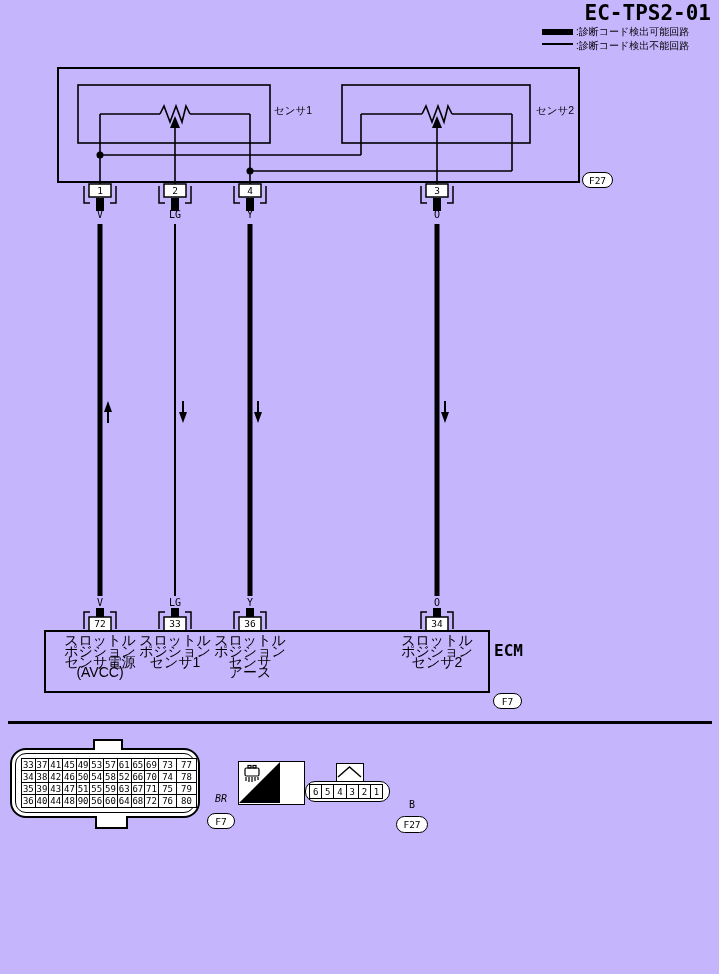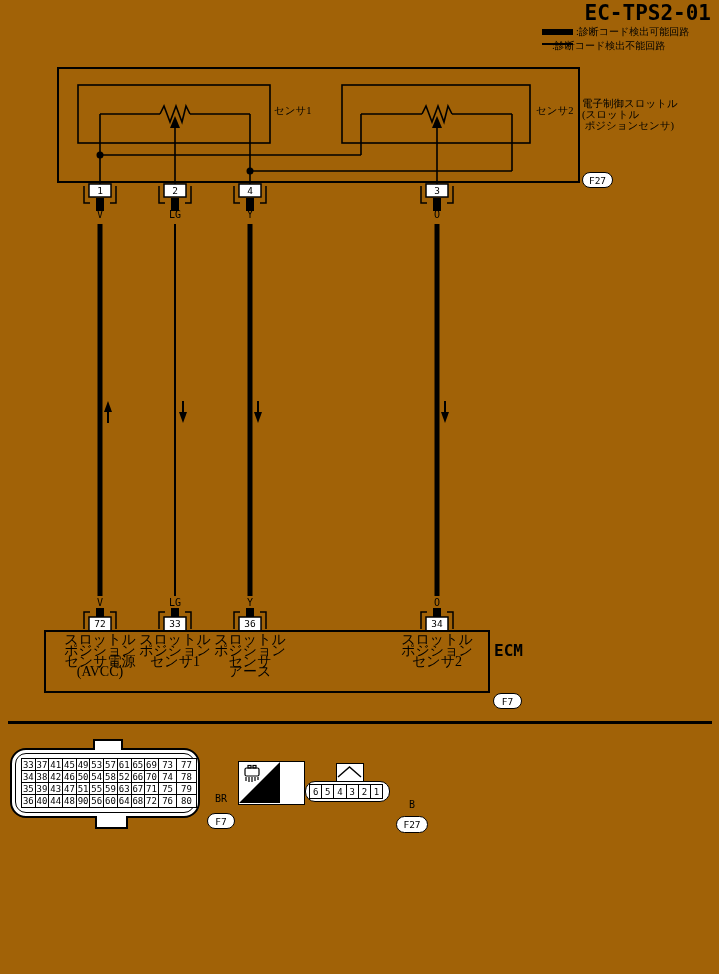--- a/index.html
+++ b/index.html
@@ -1,30 +1,30 @@
 <!DOCTYPE html>
 <html><head>
 <meta charset="utf-8">
 <style>
   * { box-sizing: border-box; margin: 0; padding: 0; }
   html,body { background:#fff; }
   #page {
     position: relative;
     width: 719px;
     height: 974px;
-    background: #a16207;
+    background: #c4b5fd;
     font-family: "Liberation Sans", sans-serif;
     color: #000;
     overflow: hidden;
   }
   .abs { position: absolute; }
   .ctr { transform: translateX(-50%); text-align: center; }
   .mono { font-family: "DejaVu Sans Mono", monospace; }
   .pre { white-space: pre-line; }
-  .jp { font-family: Liberation Serif, serif; }
+  .jp { font-family: Liberation Sans, sans-serif; }
 
   #title { top: 1px; right: 8px; font: bold 21px "DejaVu Sans Mono", monospace; letter-spacing: 0px; }
 
   .legend-bar { background: #000; }
   .legend-text { font-size: 10px; line-height: 12px; }
 
   .oval {
     border: 1.5px solid #000; border-radius: 9px; background: #fff;
     display: flex; align-items: center; justify-content: center;
     font: 9.5px "DejaVu Sans Mono", monospace;
@@ -76,21 +76,21 @@
 </head>
 <body>
 
 <div id="page">
 
   <div id="title" class="abs">EC-TPS2-01</div>
 
   <div class="abs legend-bar" style="left:542px; top:29px; width:31px; height:6px;"></div>
   <div class="abs legend-text jp" style="left:576px; top:26px;">:診断コード検出可能回路</div>
   <div class="abs legend-bar" style="left:542px; top:43px; width:31px; height:2px;"></div>
-  <div class="abs legend-text jp" style="left:552px; top:40px;">:診断コード検出不能回路</div>
+  <div class="abs legend-text jp" style="left:576px; top:40px;">:診断コード検出不能回路</div>
 
   <svg class="abs" style="left:0; top:0;" width="719" height="974" viewBox="0 0 719 974">
     <g fill="none" stroke="#000" stroke-width="1.6">
 
       <rect x="58" y="68" width="521" height="114" stroke-width="2"></rect>
 
       <rect x="78" y="85" width="192" height="58"></rect>
 
       <rect x="342" y="85" width="188" height="58"></rect>
 
@@ -188,23 +188,20 @@
         <path d="M421,629 V612 H427 M453,629 V612 H447"></path>
       </g>
     </g>
 
     <rect x="45" y="631" width="444" height="61" fill="none" stroke="#000" stroke-width="2"></rect>
   </svg>
 
   <div class="abs comp-label jp" style="left:274px; top:105px;">センサ1</div>
   <div class="abs comp-label jp" style="left:536px; top:105px;">センサ2</div>
 
-  <div class="abs comp-label jp pre" style="left:582px; top:98px;">電子制御スロットル
-(スロットル
-&nbsp;ポジションセンサ)</div>
   <div class="abs oval" style="left:582px; top:136px; width:31px; height:16px;">F27</div>
 
   <div class="abs ctr pin-num" style="left:100px; top:185px;">1</div>
   <div class="abs ctr pin-num" style="left:175px; top:185px;">2</div>
   <div class="abs ctr pin-num" style="left:250px; top:185px;">4</div>
   <div class="abs ctr pin-num" style="left:437px; top:185px;">3</div>
 
   <div class="abs ctr wire-letter" style="left:100px; top:209px;">V</div>
   <div class="abs ctr wire-letter" style="left:175px; top:209px;">LG</div>
   <div class="abs ctr wire-letter" style="left:250px; top:209px;">Y</div>
@@ -290,21 +287,21 @@
       <div class="gcell">56</div>
       <div class="gcell">60</div>
       <div class="gcell">64</div>
       <div class="gcell">68</div>
       <div class="gcell">72</div>
       <div class="gcell">76</div>
       <div class="gcell">80</div>
     </div>
 
   <div class="abs oval" style="left:207px; top:777px; width:28px; height:16px;">F7</div>
-  <div class="abs ctr color-code" style="left:221px; top:793px;">BR</div>
+  <div class="abs ctr color-code" style="left:221px; top:793px;font-style:italic;">BR</div>
 
   <div id="hs-box" class="abs" style="left:238px; top:761px; width:67px; height:44px;">
     <svg width="41" height="41" style="position:absolute; left:0; top:0;">
       <polygon points="41,0 41,41 0,41" fill="#000"></polygon>
     </svg>
     <svg width="22" height="20" style="position:absolute; left:2px; top:2px;">
       <g fill="none" stroke="#000" stroke-width="1.2">
         <rect x="4" y="4" width="14" height="8" rx="1.5"></rect>
         <rect x="7" y="1.5" width="3" height="2.5"></rect>
         <rect x="12" y="1.5" width="3" height="2.5"></rect>

